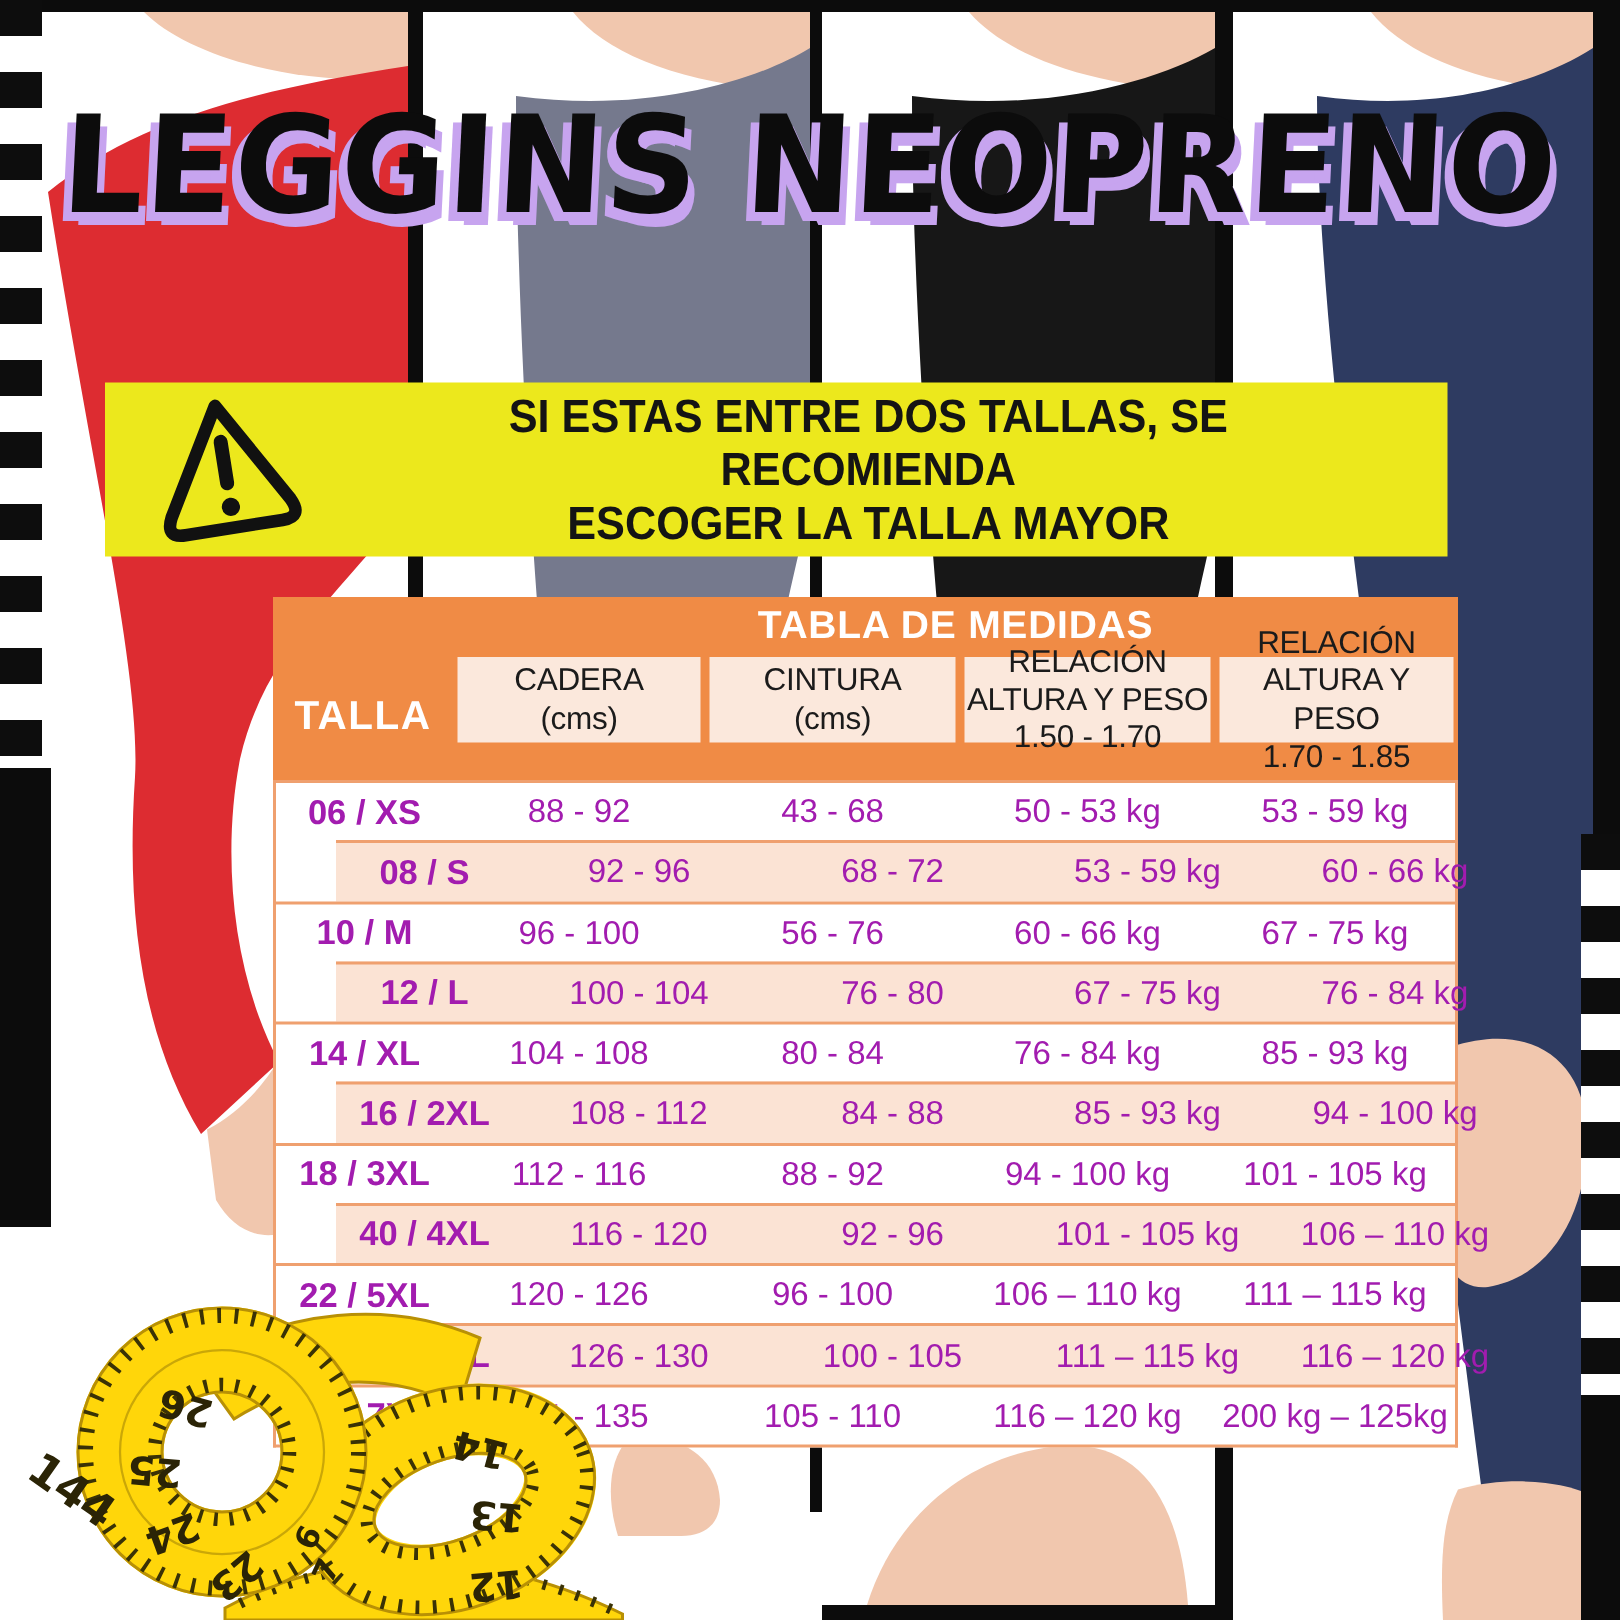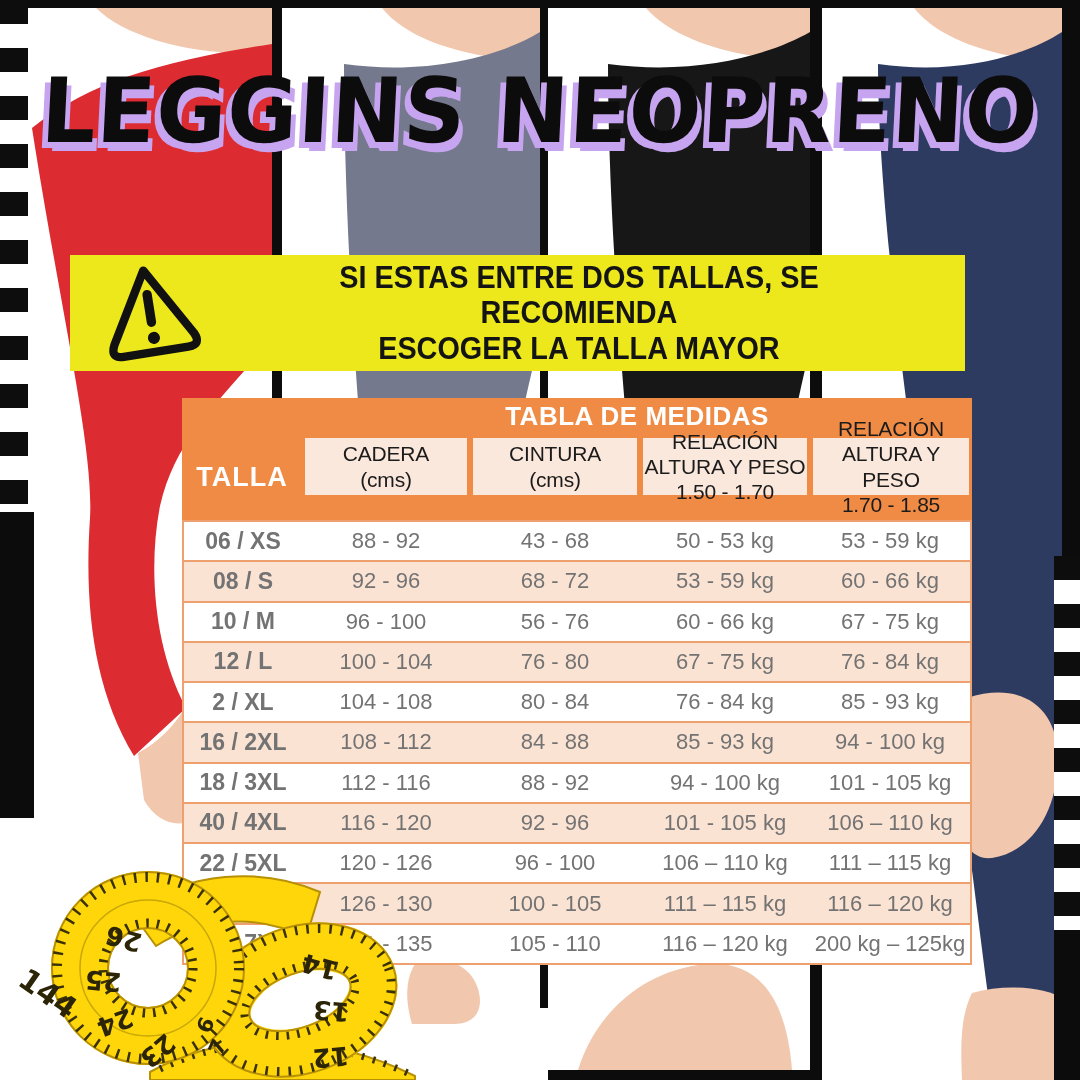--- a/index.html
+++ b/index.html
@@ -74,22 +74,22 @@
   .tbl-rows{
     position:absolute;left:0;top:122px;width:790px;height:445px;
     display:flex;flex-direction:column;box-sizing:border-box;
     border-left:2px solid #efa06f;border-right:2px solid #efa06f;border-bottom:2px solid #efa06f;
     background:#ffffff;
   }
   .trow{
     flex:1;display:grid;grid-template-columns:118px 168px 170px 170px 160px;
     align-items:center;border-top:2px solid #efa06f;
   }
-  .trow.peach{background:#fbe3d4;}
-  .trow div{text-align:center;font-size:22px;color:#737373;}
+  .trow.peach{background:#fbe3d4;margin-left:40px;}
+  .trow div{text-align:center;font-size:22px;color:#a21caf;}
   .trow .c0{font-weight:700;font-size:23px;}
   
   .tape{position:absolute;left:0;top:850px;width:420px;height:230px;z-index:10;}
   .tape text{font-family:"DejaVu Sans",sans-serif;font-weight:bold;fill:#2b2406;}
 </style>
 </head>
 <body>
 
 <div class="canvas">
 
@@ -191,21 +191,21 @@
         <div>67 - 75 kg</div>
       </div>
       <div class="trow peach">
         <div class="c0">12 / L</div>
         <div>100 - 104</div>
         <div>76 - 80</div>
         <div>67 - 75 kg</div>
         <div>76 - 84 kg</div>
       </div>
       <div class="trow">
-        <div class="c0">2 / XL</div>
+        <div class="c0">14 / XL</div>
         <div>104 - 108</div>
         <div>80 - 84</div>
         <div>76 - 84 kg</div>
         <div>85 - 93 kg</div>
       </div>
       <div class="trow peach">
         <div class="c0">16 / 2XL</div>
         <div>108 - 112</div>
         <div>84 - 88</div>
         <div>85 - 93 kg</div>

